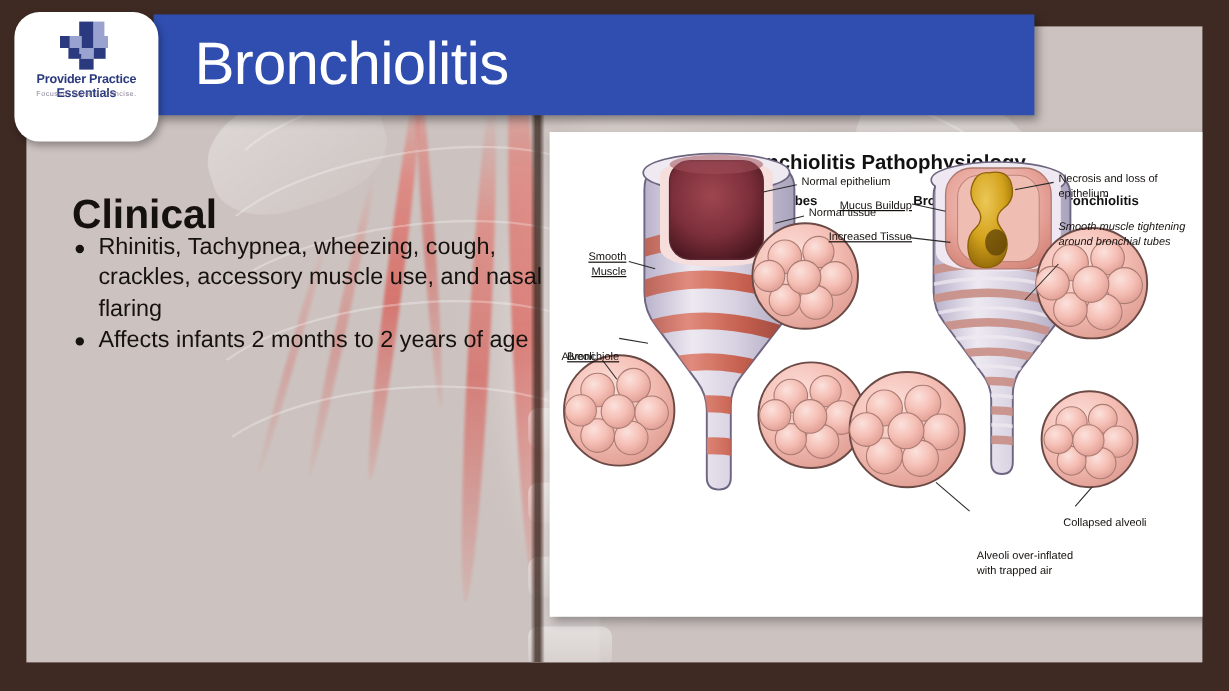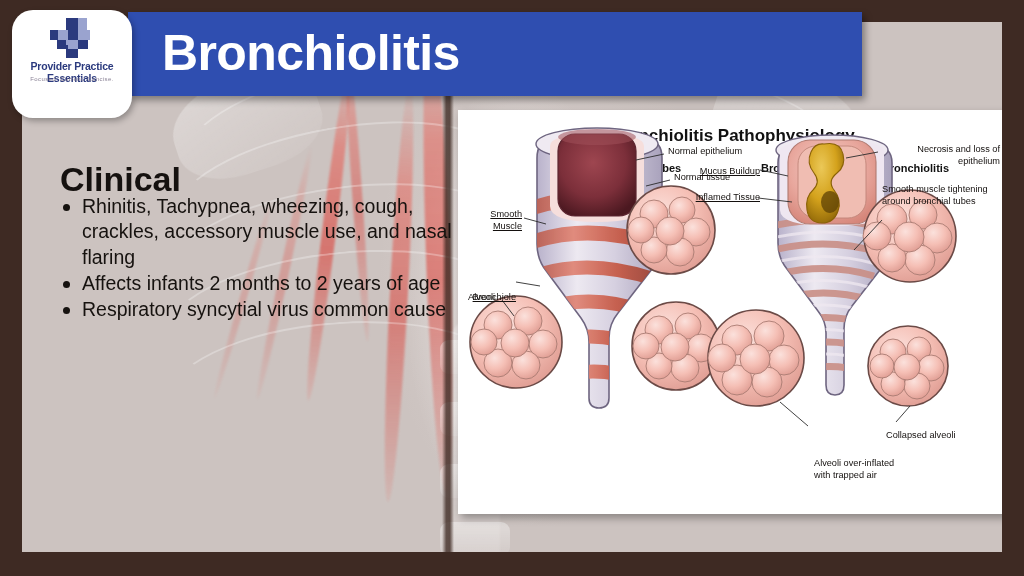--- a/index.html
+++ b/index.html
@@ -115,21 +115,21 @@
     box-shadow: 3px 4px 7px rgba(0,0,0,0.38);
     z-index: 6;
   }
   .banner-title {
     position: absolute;
     left: 34px;
     top: 50%;
     transform: translateY(-52%);
     color: #FFFFFF;
     font-size: 50px;
-    font-weight: bold;
+    font-weight: normal;
     letter-spacing: -0.6px;
     white-space: nowrap;
   }
 
   
   .logo-card {
     position: absolute;
     left: 12px; top: 10px;
     width: 120px; height: 108px;
     background: #FFFFFF;
@@ -288,21 +288,20 @@
     </div>
 
     <div class="left-panel"></div>
     <div class="panel-gap"></div>
 
     <div class="clinical-head">Clinical</div>
 
     <ul class="bullets">
       <li>Rhinitis, Tachypnea, wheezing, cough, crackles, accessory muscle use, and nasal flaring</li>
       <li>Affects infants 2 months to 2 years of age</li>
-      <li>Respiratory syncytial virus common cause</li>
     </ul>
 
     <div class="fig-card">
       <div class="fig-title">Bronchiolitis Pathophysiology</div>
       <div class="fig-sub-left">Normal Bronchial Tubes</div>
       <div class="fig-sub-right">Bronchial Tube During Bronchiolitis</div>
 
       <svg class="fig-svg" width="548" height="404" viewBox="0 0 548 404">
         <defs>
           <linearGradient id="tubeG" x1="0" y1="0" x2="1" y2="0">
@@ -500,26 +499,26 @@
       <div class="lbl" style="left:210px; top:36px;">Normal epithelium</div>
       <div class="lbl" style="left:216px; top:62px;">Normal tissue</div>
       <div class="lbl r" style="left:0px; top:99px; width:64px;">
         <span>Smooth</span><br>
         <span>Muscle</span>
       </div>
       <div class="lbl r" style="left:0px; top:182px; width:58px;">Bronchiole</div>
       <div class="lbl" style="left:10px; top:182px;">Alveoli</div>
 
       <div class="lbl r" style="left:220px; top:56px; width:82px;">Mucus Buildup</div>
-      <div class="lbl r" style="left:220px; top:82px; width:82px;">Inflamed Tissue</div>
-      <div class="lbl" style="left:424px; top:34px; width:118px;text-align:right;">
+      <div class="lbl r" style="left:220px; top:82px; width:82px;">Increased Tissue</div>
+      <div class="lbl" style="left:424px; top:34px; width:118px;">
         <span>Necrosis and loss of</span><br>
         <span>epithelium</span>
       </div>
-      <div class="lbl" style="left:424px; top:74px; width:124px;">
+      <div class="lbl" style="left:424px; top:74px; width:124px;font-style:italic;">
         <span>Smooth muscle tightening</span><br>
         <span>around bronchial tubes</span>
       </div>
       <div class="lbl" style="left:428px; top:320px;">Collapsed alveoli</div>
       <div class="lbl" style="left:356px; top:348px; width:130px;">
         <span>Alveoli over-inflated</span><br>
         <span>with trapped air</span>
       </div>
     </div>
   </div>

